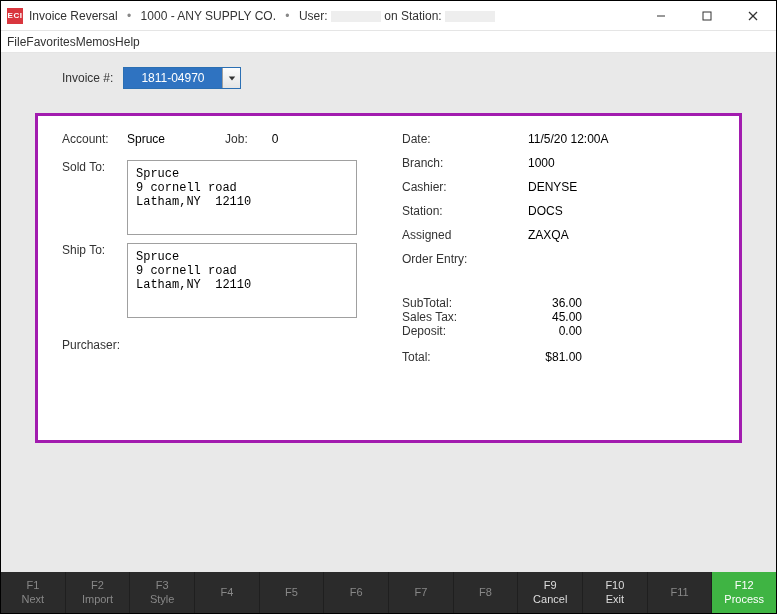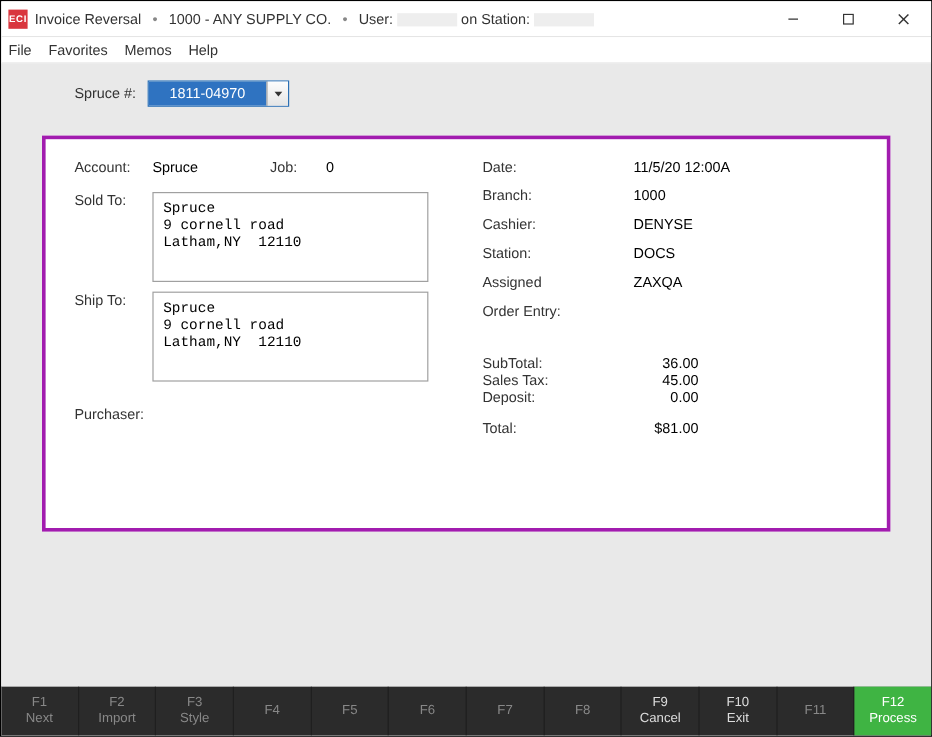--- a/index.html
+++ b/index.html
@@ -45,21 +45,20 @@
     display: flex; align-items: center; justify-content: center;
     color: #333; font-size: 12px;
   }
   .win-btn svg { width: 10px; height: 10px; }
   
   .menubar {
     height: 22px;
     display: flex;
     align-items: center;
     padding: 0 6px;
-    gap: 14px;
     background: #fff;
     border-bottom: 1px solid #e5e5e5;
   }
   .menubar span { color: #333; }
   
   .workarea {
     flex: 1;
     background: #e9e9e9;
     padding: 14px 16px 10px 16px;
     position: relative;
@@ -190,21 +189,21 @@
 
 <div class="menubar">
   <span>File</span>
   <span>Favorites</span>
   <span>Memos</span>
   <span>Help</span>
 </div>
 
 <div class="workarea">
   <div class="invoice-row">
-    <span class="invoice-label">Spruce #:</span>
+    <span class="invoice-label">Invoice #:</span>
     <div class="combo">
       <input class="combo-input" value="1811-049702" style="">
       <div class="combo-btn">
         <svg viewBox="0 0 10 10">
             <polygon points="1,3 9,3 5,8" fill="#333"></polygon>
           </svg>
       </div>
     </div>
   </div>
 

